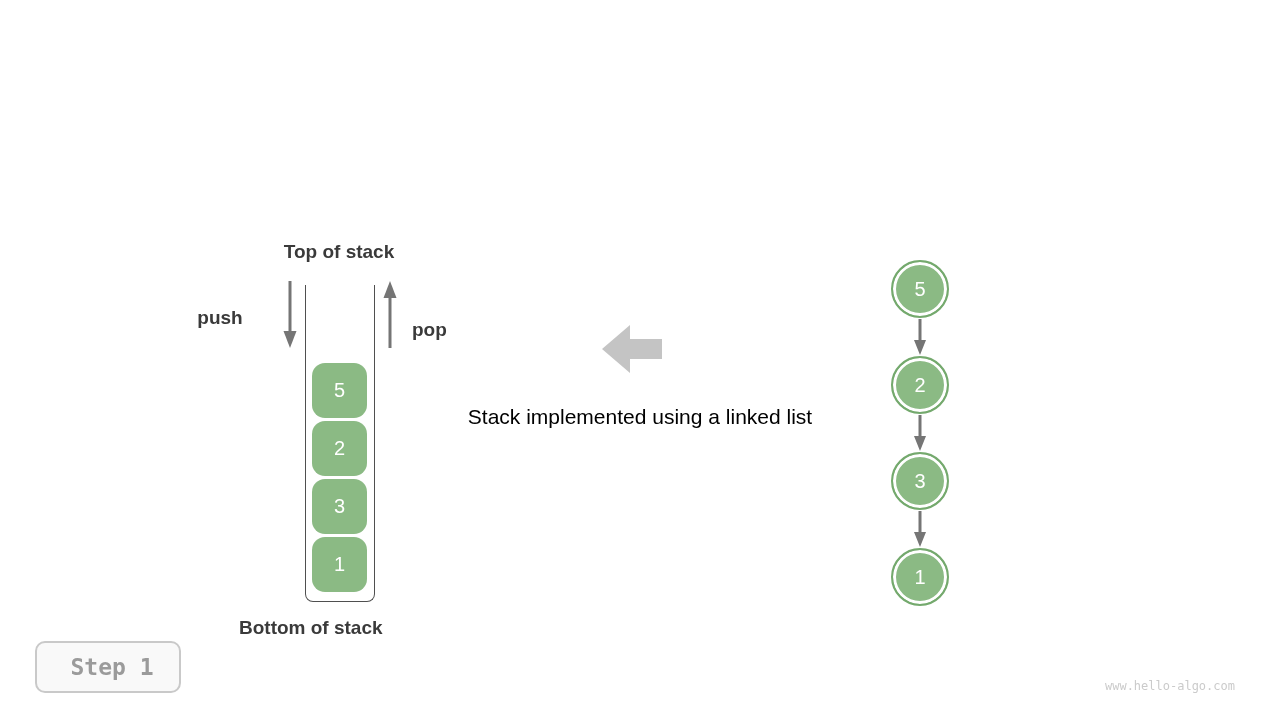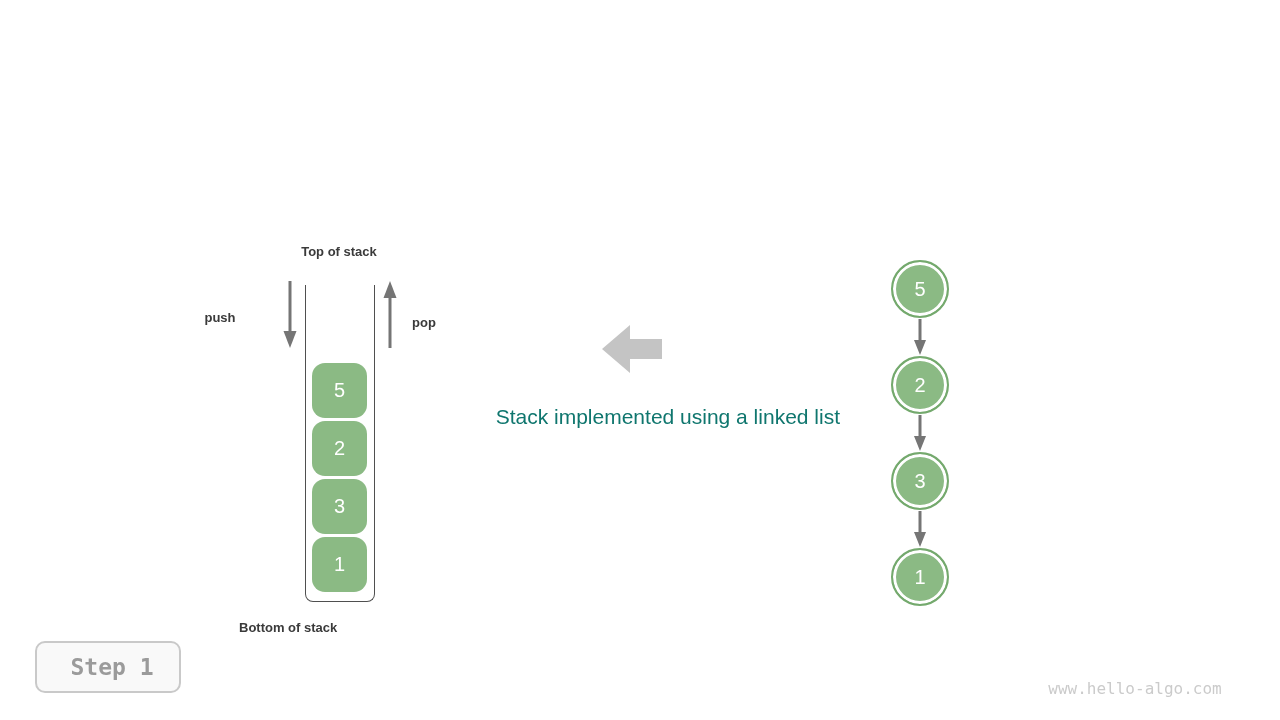--- a/index.html
+++ b/index.html
@@ -10,29 +10,29 @@
     height: 720px;
     background: #ffffff;
     overflow: hidden;
     font-family: "Liberation Sans", sans-serif;
   }
   .abs { position: absolute; }
 
   
   .label-bold {
     font-weight: 700;
-    font-size: 13px;
+    font-size: 19px;
     color: #3a3a3a;
     line-height: 24px;
   }
   .caption {
     font-size: 21px;
-    color: #0f766e;
+    color: #000000;
     line-height: 26px;
-    text-align: right;
+    text-align: center;
   }
 
   
   .stack-container {
     left: 305px; top: 285px;
     width: 70px; height: 317px;
     border-left: 1.5px solid #4f4f4f;
     border-right: 1.5px solid #4f4f4f;
     border-bottom: 1.5px solid #4f4f4f;
     border-bottom-left-radius: 8px;
@@ -72,23 +72,23 @@
     font-family: "DejaVu Sans Mono", monospace;
     font-weight: 700;
     font-size: 23px;
     color: #9b9b9b;
     padding-left: 8px;
   }
 
   .watermark {
     left: 1035px; top: 679px;
     width: 200px;
-    text-align: center;
+    text-align: right;
     font-family: "DejaVu Sans Mono", monospace;
-    font-size: 16px;
+    font-size: 12px;
     color: #cbcbcb;
   }
 </style>
 </head>
 <body>
 
 <div class="canvas">
 
   <div class="abs label-bold" style="left:239px; top:240px; width:200px; text-align:center;">Top of stack</div>
 
@@ -103,21 +103,21 @@
     <line x1="8" y1="0" x2="8" y2="53" stroke="#757575" stroke-width="3"></line>
     <polygon points="8,67 1.5,50 14.5,50" fill="#757575"></polygon>
   </svg>
 
   <svg class="abs" style="left:382px; top:281px;" width="16" height="70" viewBox="0 0 16 70">
     <line x1="8" y1="67" x2="8" y2="14" stroke="#757575" stroke-width="3"></line>
     <polygon points="8,0 1.5,17 14.5,17" fill="#757575"></polygon>
   </svg>
 
   <div class="abs label-bold" style="left:170px; top:306px; width:100px; text-align:center;">push</div>
-  <div class="abs label-bold" style="left:412px; top:311px;text-align:right;">pop</div>
+  <div class="abs label-bold" style="left:412px; top:318px;text-align:right;">pop</div>
 
   <div class="abs label-bold" style="left:239px; top:616px; width:200px; text-align:left;">Bottom of stack</div>
 
   <svg class="abs" style="left:602px; top:325px;" width="60" height="48" viewBox="0 0 60 48">
     <polygon points="0,24 28,0 28,14 60,14 60,34 28,34 28,48" fill="#c4c4c4"></polygon>
   </svg>
 
   <div class="abs caption" style="left:440px; top:404px; width:400px;">Stack implemented using a linked list</div>
 
 

